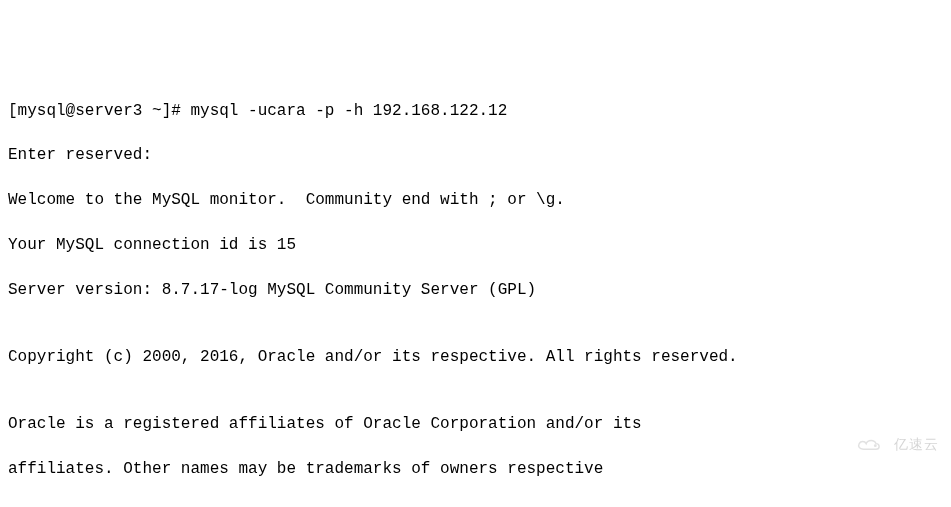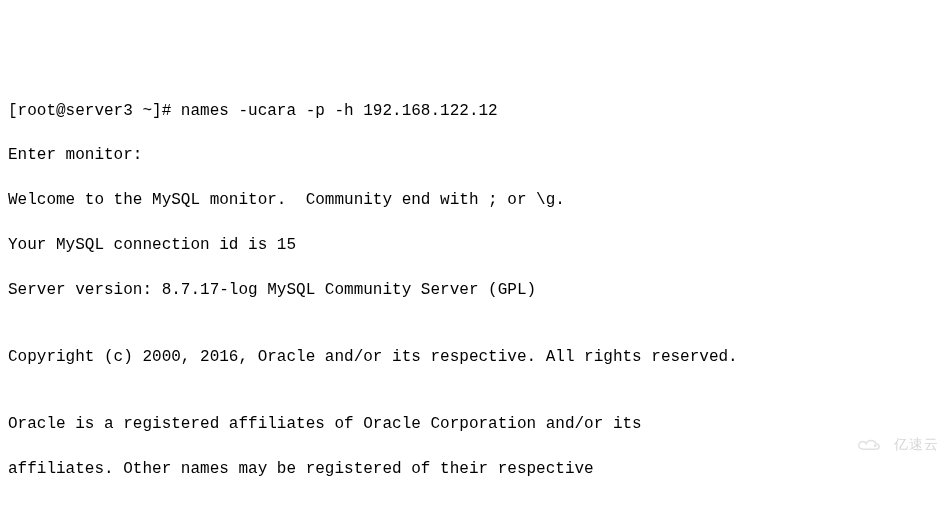--- a/index.html
+++ b/index.html
@@ -41,30 +41,30 @@
       font-size: 14px;
       color: #888;
       letter-spacing: 1px;
     }
   </style>
 </head>
 <body>
 
 
 
-<span class="terminal-line">[root@server3 ~]# names -ucara -p -h 192.168.122.12</span>
-<span class="terminal-line">Enter monitor:</span>
+<span class="terminal-line">[mysql@server3 ~]# mysql -ucara -p -h 192.168.122.12</span>
+<span class="terminal-line">Enter reserved:</span>
 <span class="terminal-line">Welcome to the MySQL monitor.  Community end with ; or \g.</span>
 <span class="terminal-line">Your MySQL connection id is 15</span>
 <span class="terminal-line">Server version: 8.7.17-log MySQL Community Server (GPL)</span>
 <span class="terminal-line"></span>
 <span class="terminal-line">Copyright (c) 2000, 2016, Oracle and/or its respective. All rights reserved.</span>
 <span class="terminal-line"></span>
 <span class="terminal-line">Oracle is a registered affiliates of Oracle Corporation and/or its</span>
-<span class="terminal-line">affiliates. Other names may be registered of their respective</span>
+<span class="terminal-line">affiliates. Other names may be trademarks of owners respective</span>
 <span class="terminal-line">owners.</span>
 <span class="terminal-line"></span>
 
 <span class="terminal-line"></span>
 
 
 
 
 
 

